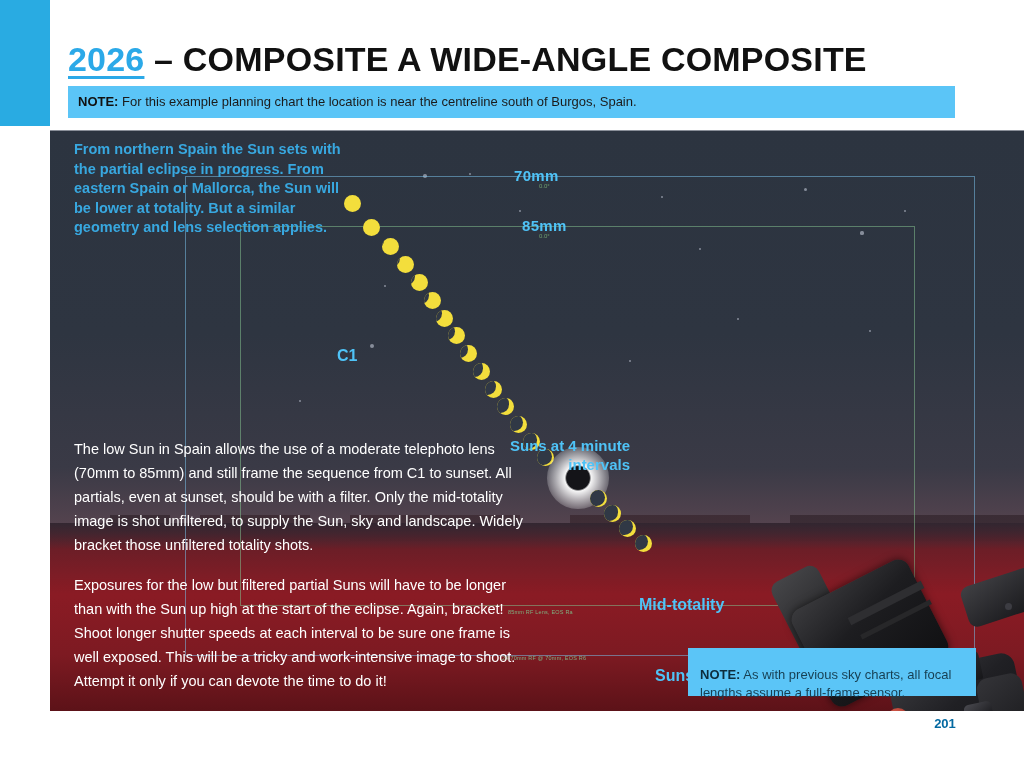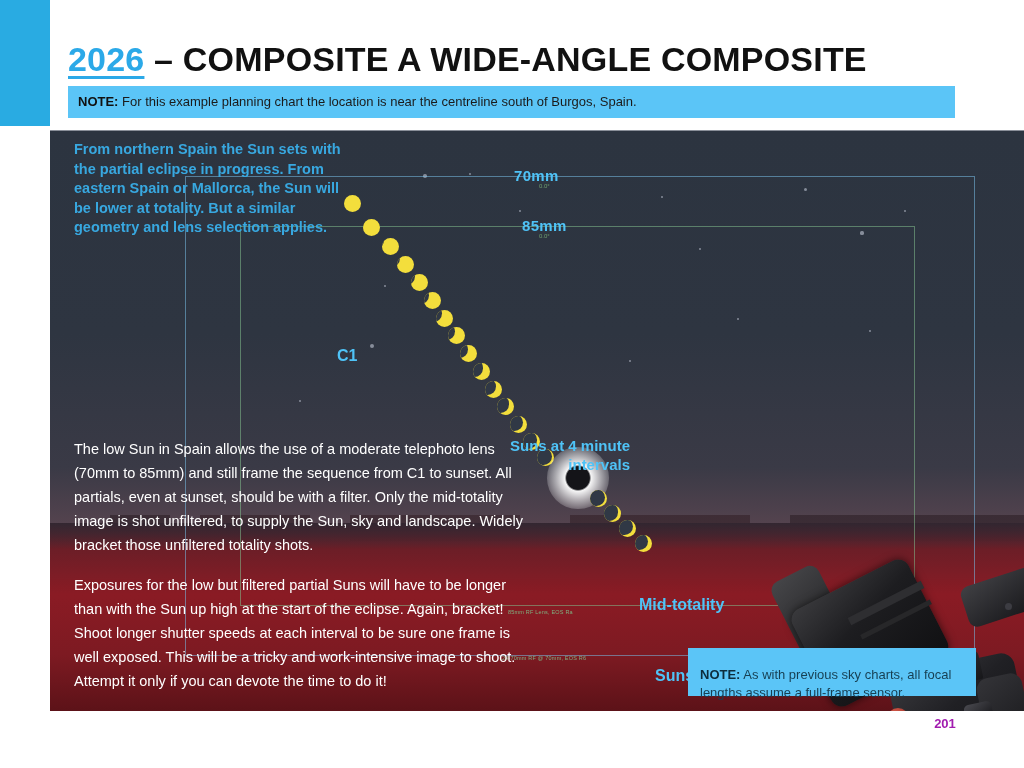--- a/index.html
+++ b/index.html
@@ -172,21 +172,21 @@
   
   #note-bottom{
     position:absolute;left:660px;top:648px;width:288px;height:48px;
     background:#5BC5F7;color:#173f52;box-sizing:border-box;
     padding:18px 10px 0 12px;font-size:13px;line-height:18px;margin-left:28px;
   }
   #note-bottom .nb{font-weight:bold;color:#0d2d3d;}
 
   #pagenum{
     position:absolute;left:925px;top:716px;width:40px;
-    color:#a21caf;font-size:13px;font-weight:bold;text-align:center;
+    color:#0369a1;font-size:13px;font-weight:bold;text-align:center;
   }
 </style>
 </head>
 <body>
 
 <div id="slide">
 
   <div id="accent-bar"></div>
 
   <div id="title"><span class="yr">2026</span> <span>– COMPOSITE A WIDE-ANGLE COMPOSITE</span></div>

